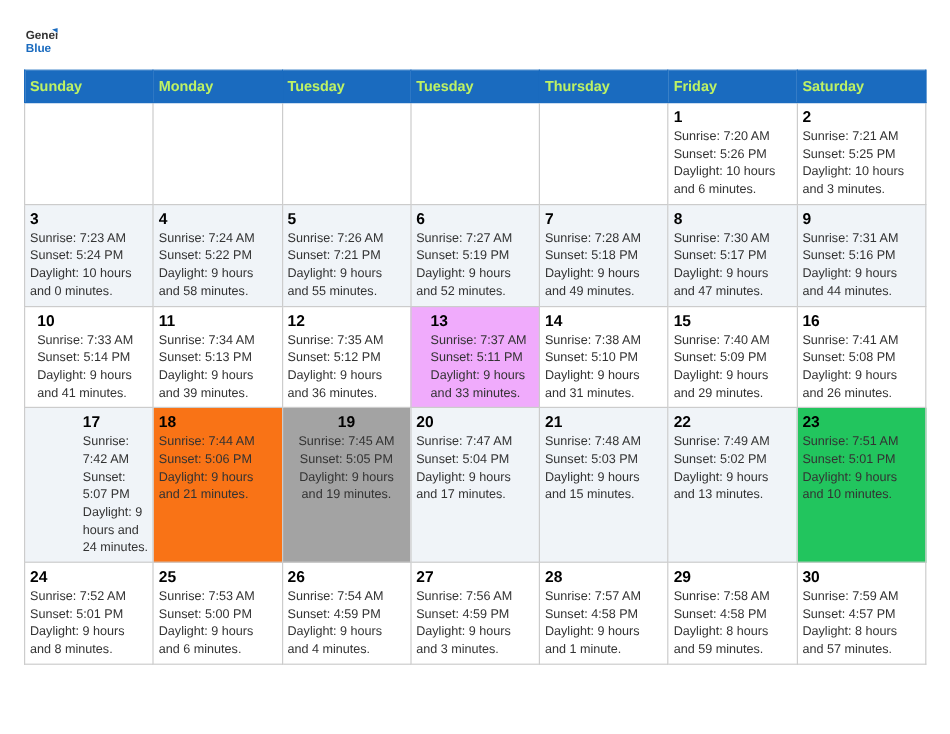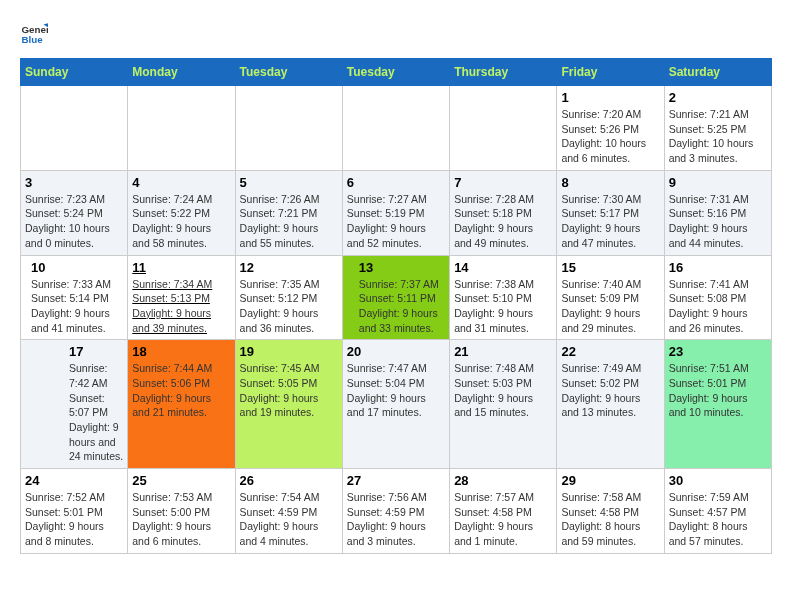--- a/index.html
+++ b/index.html
@@ -157,33 +157,33 @@
 Daylight: 9 hours and 44 minutes.</div>
         </td>
       </tr>
       <tr>
         <td style="background-color: rgb(255, 255, 255); padding-left: 10px;">
           <div class="day-num">10</div>
           <div class="day-info">Sunrise: 7:33 AM
 Sunset: 5:14 PM
 Daylight: 9 hours and 41 minutes.</div>
         </td>
-        <td style="background-color: rgb(255, 255, 255); text-decoration: underline;">
+        <td style="background-color: rgb(255, 255, 255);">
           <div class="day-num">11</div>
           <div class="day-info">Sunrise: 7:34 AM
 Sunset: 5:13 PM
 Daylight: 9 hours and 39 minutes.</div>
         </td>
         <td style="background-color: rgb(255, 255, 255);">
           <div class="day-num">12</div>
           <div class="day-info">Sunrise: 7:35 AM
 Sunset: 5:12 PM
 Daylight: 9 hours and 36 minutes.</div>
         </td>
-        <td style="background-color: #84cc16; padding-left: 16px;">
+        <td style="background-color: #f0abfc; padding-left: 16px;">
           <div class="day-num">13</div>
           <div class="day-info">Sunrise: 7:37 AM
 Sunset: 5:11 PM
 Daylight: 9 hours and 33 minutes.</div>
         </td>
         <td style="background-color: rgb(255, 255, 255);">
           <div class="day-num">14</div>
           <div class="day-info">Sunrise: 7:38 AM
 Sunset: 5:10 PM
 Daylight: 9 hours and 31 minutes.</div>
@@ -207,21 +207,21 @@
           <div class="day-info">Sunrise: 7:42 AM
 Sunset: 5:07 PM
 Daylight: 9 hours and 24 minutes.</div>
         </td>
         <td style="background-color: #f97316;">
           <div class="day-num">18</div>
           <div class="day-info">Sunrise: 7:44 AM
 Sunset: 5:06 PM
 Daylight: 9 hours and 21 minutes.</div>
         </td>
-        <td style="background-color: #bef264;">
+        <td style="background-color: #a3a3a3; text-align: center;">
           <div class="day-num">19</div>
           <div class="day-info">Sunrise: 7:45 AM
 Sunset: 5:05 PM
 Daylight: 9 hours and 19 minutes.</div>
         </td>
         <td style="background-color: rgb(240, 244, 248);">
           <div class="day-num">20</div>
           <div class="day-info">Sunrise: 7:47 AM
 Sunset: 5:04 PM
 Daylight: 9 hours and 17 minutes.</div>
@@ -231,21 +231,21 @@
           <div class="day-info">Sunrise: 7:48 AM
 Sunset: 5:03 PM
 Daylight: 9 hours and 15 minutes.</div>
         </td>
         <td style="background-color: rgb(240, 244, 248);">
           <div class="day-num">22</div>
           <div class="day-info">Sunrise: 7:49 AM
 Sunset: 5:02 PM
 Daylight: 9 hours and 13 minutes.</div>
         </td>
-        <td style="background-color: #86efac;">
+        <td style="background-color: #22c55e;">
           <div class="day-num">23</div>
           <div class="day-info">Sunrise: 7:51 AM
 Sunset: 5:01 PM
 Daylight: 9 hours and 10 minutes.</div>
         </td>
       </tr>
       <tr>
         <td style="background-color: rgb(255, 255, 255);">
           <div class="day-num">24</div>
           <div class="day-info">Sunrise: 7:52 AM

